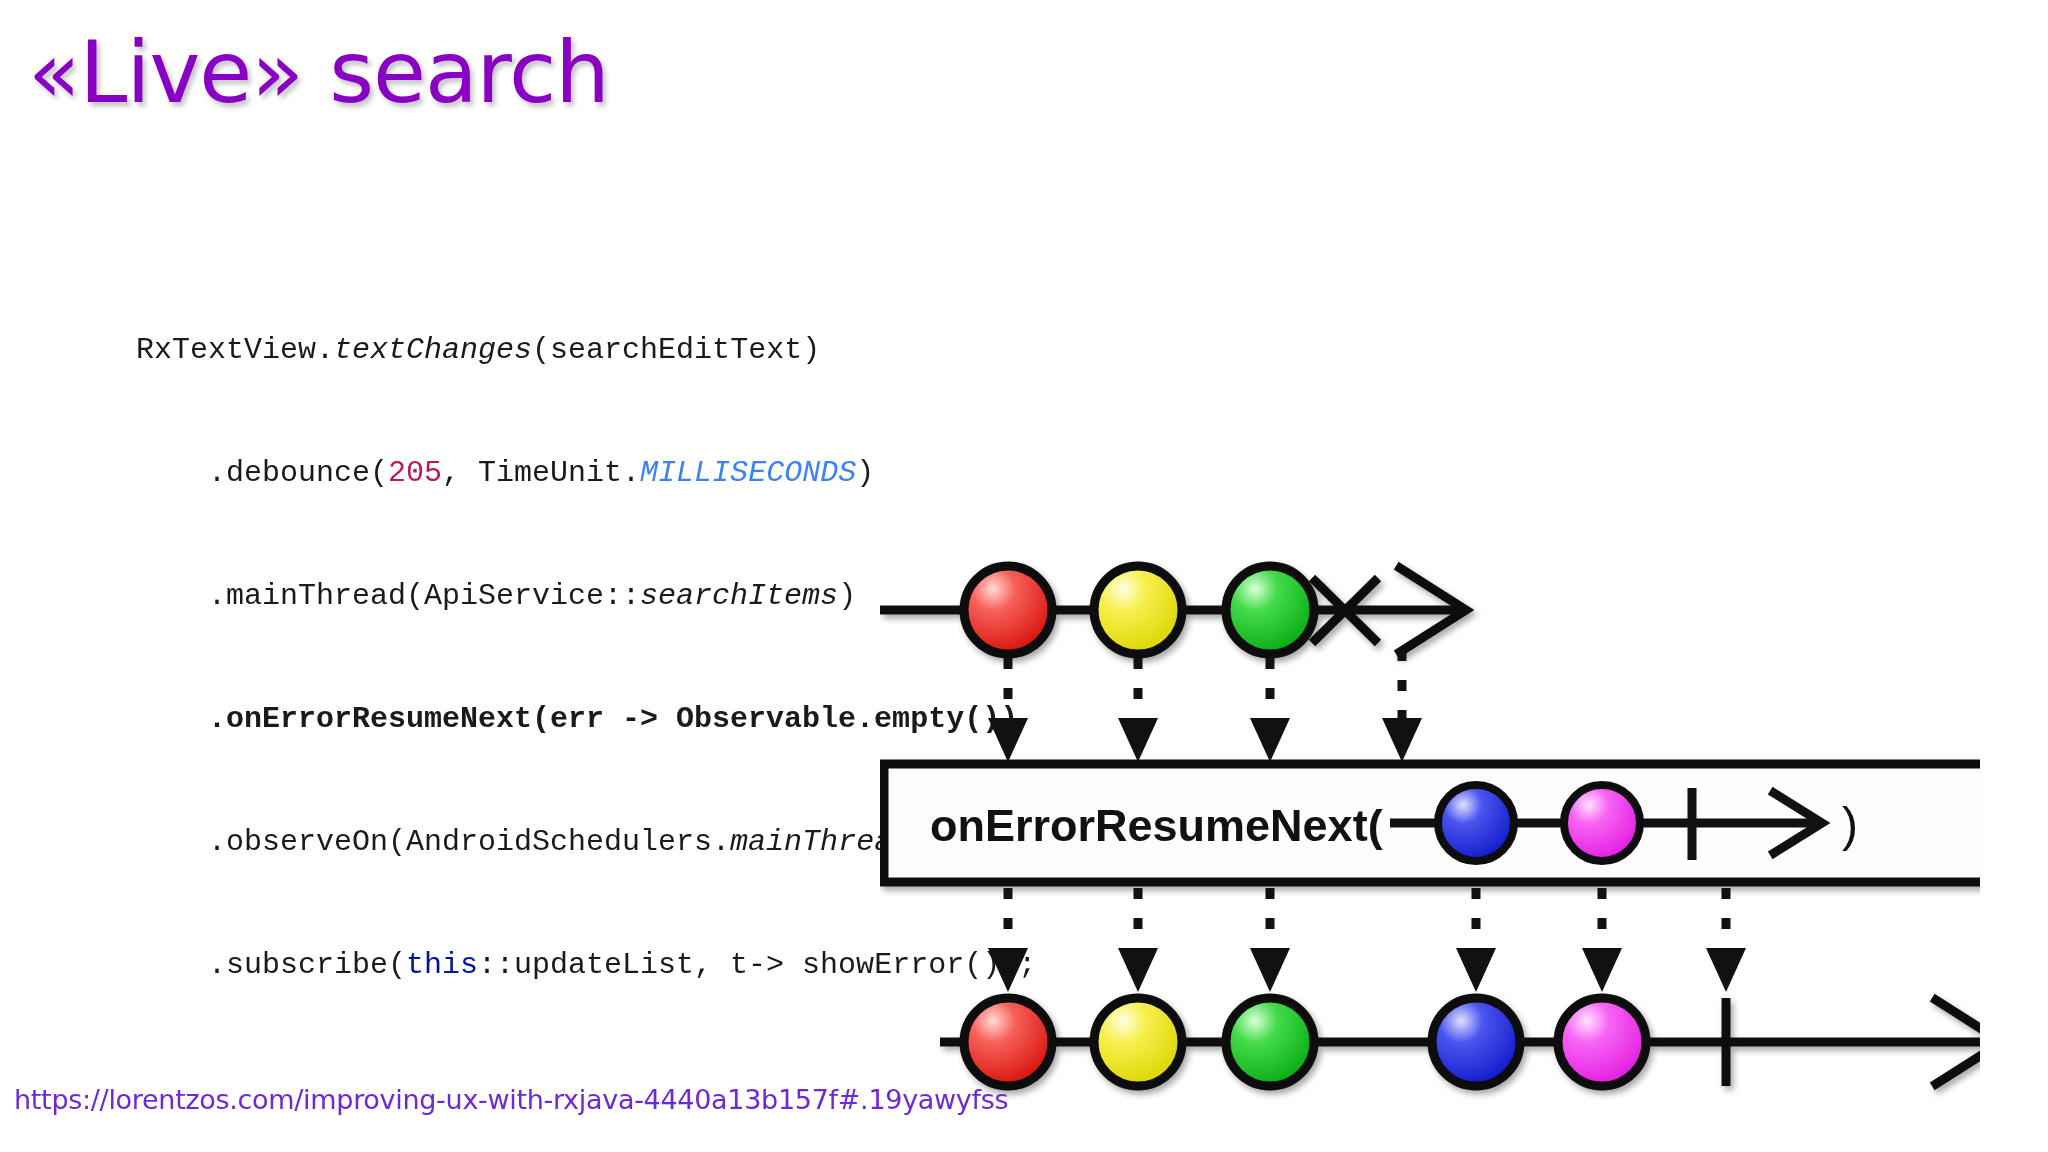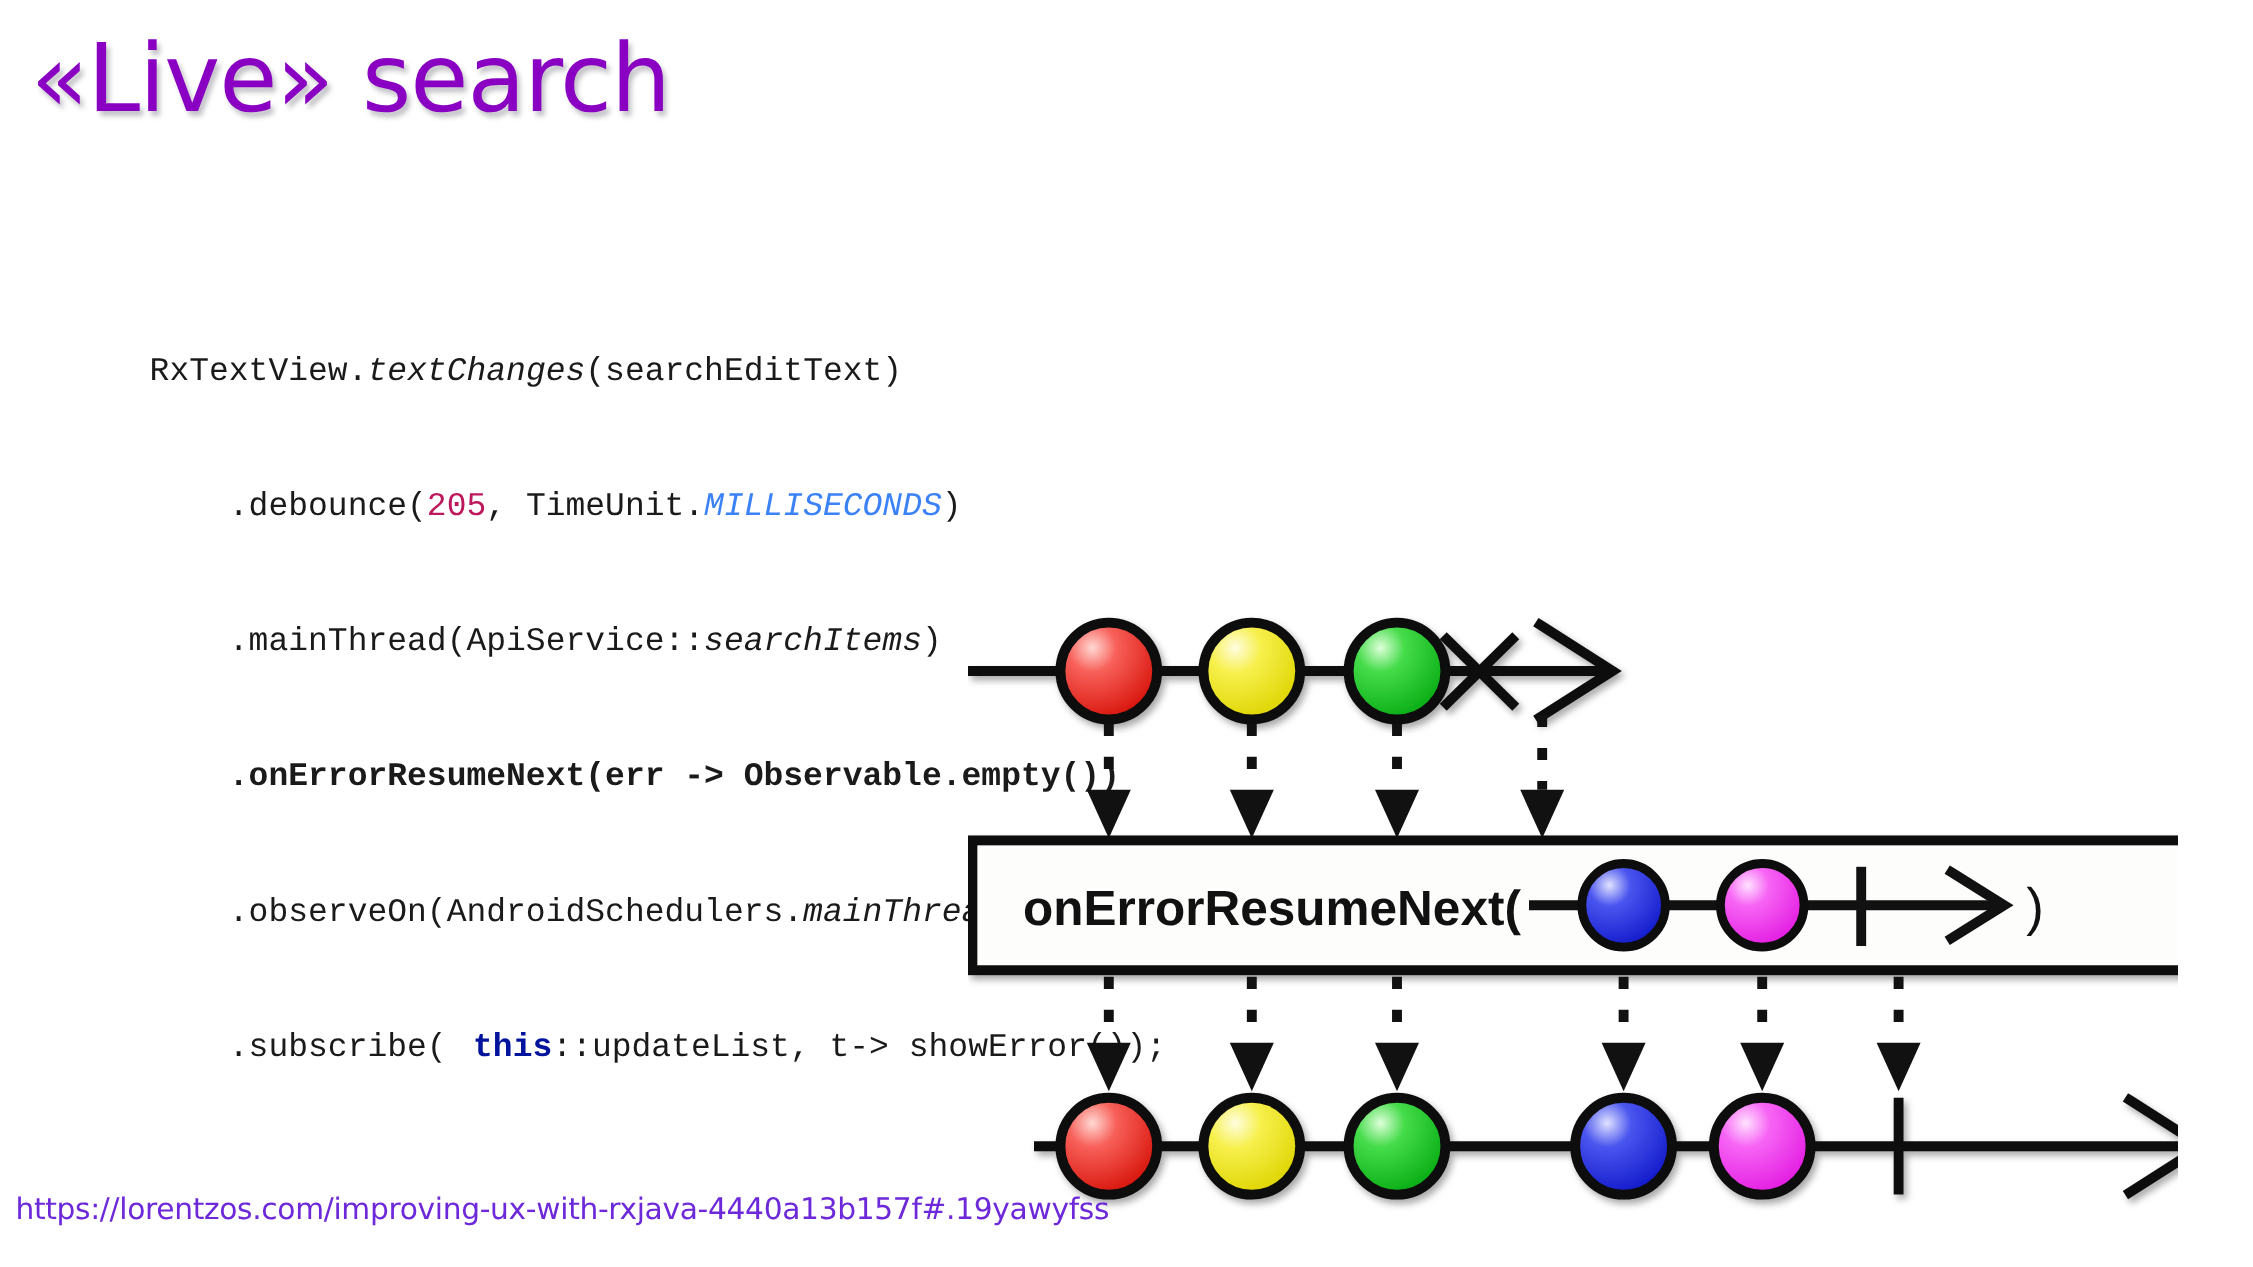--- a/index.html
+++ b/index.html
@@ -27,33 +27,33 @@
     letter-spacing: -1px;
     color: #8A00C2;
     text-shadow: 3px 4px 5px rgba(120,120,130,0.45);
     white-space: nowrap;
   }
 
   
   #code {
     position: absolute;
     left: 136px;
-    top: 236px;
+    top: 248px;
     font-family: "Liberation Mono", "DejaVu Sans Mono", monospace;
     font-size: 30px;
     line-height: 41px;
     color: #1a1a1a;
     white-space: pre;
   }
   #code .ln { display: block; white-space: pre; }
   .num   { color: #be185d; }
   .const { color: #3b82f6; font-style: italic; }
   .meth  { font-style: italic; }
   .bold  { font-weight: bold; }
-  .kw    { color: #00139c; font-weight: bold; margin-left: 24px; }
+  .kw    { color: #00139c; font-weight: normal; }
 
   
   #diagram {
     position: absolute;
     left: 880px;
     top: 550px;
     width: 1168px;
     height: 604px;
   }
   #diagram svg { display: block; }

